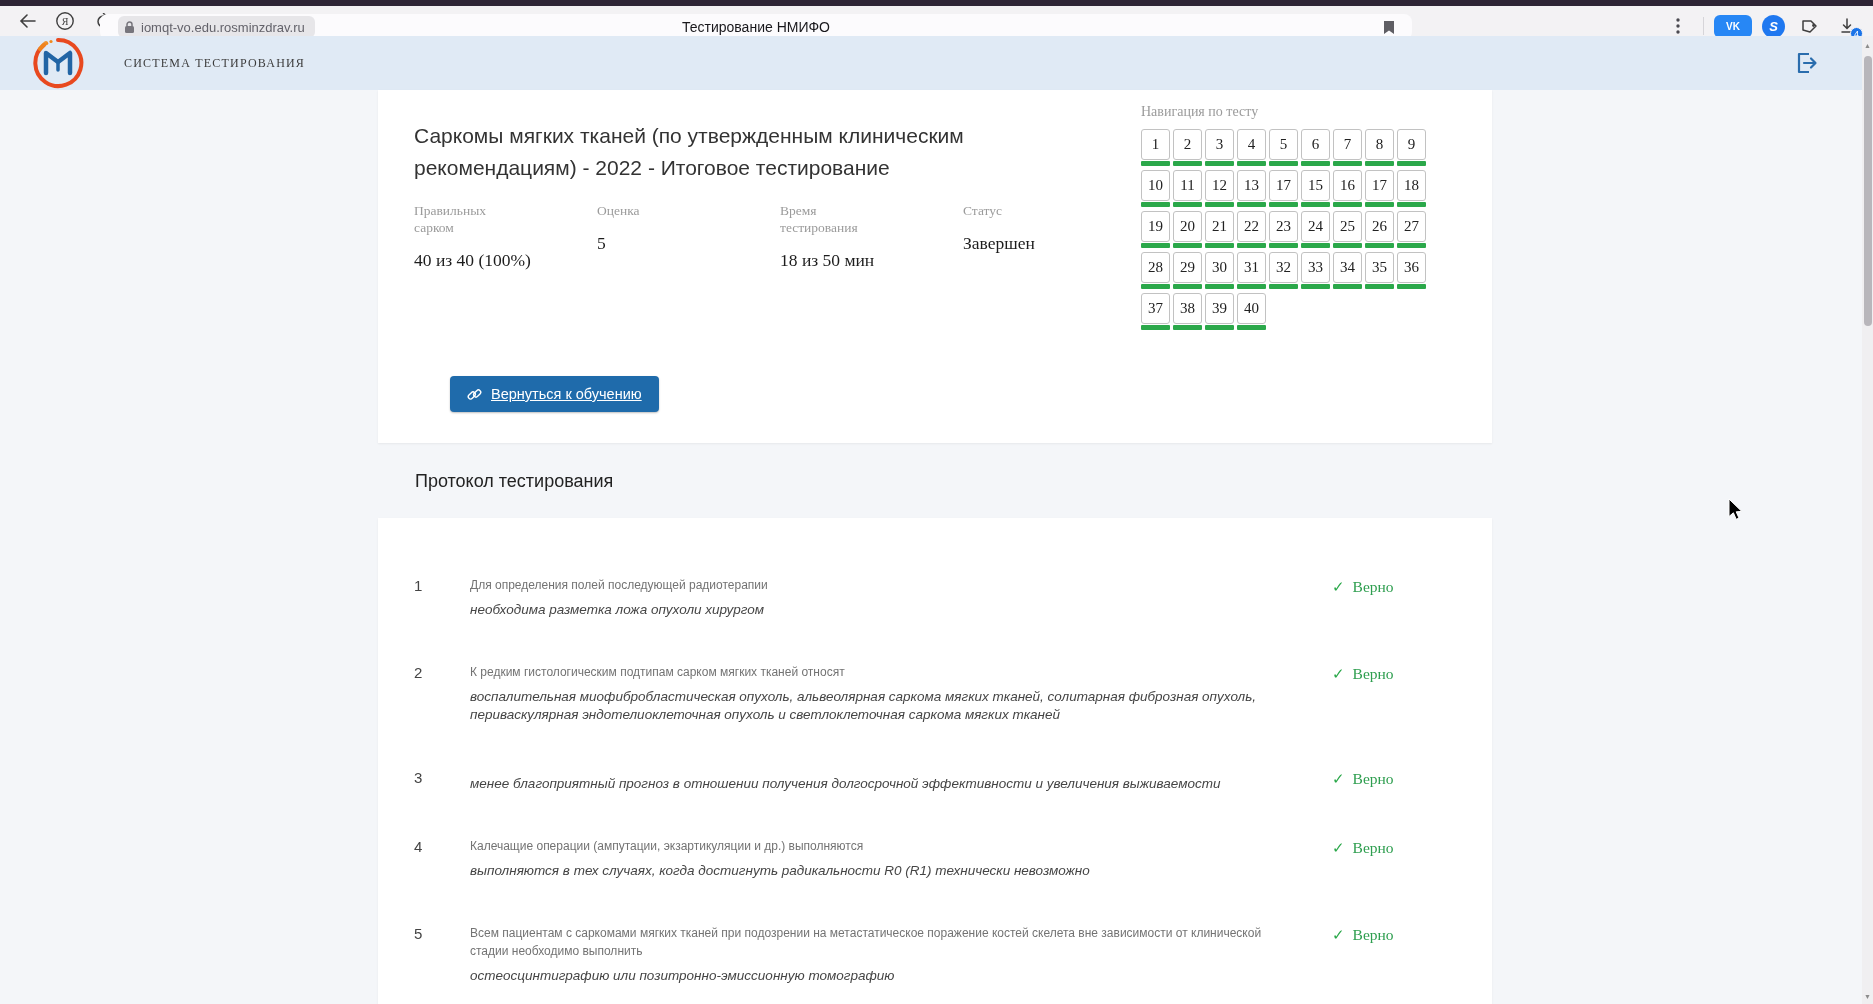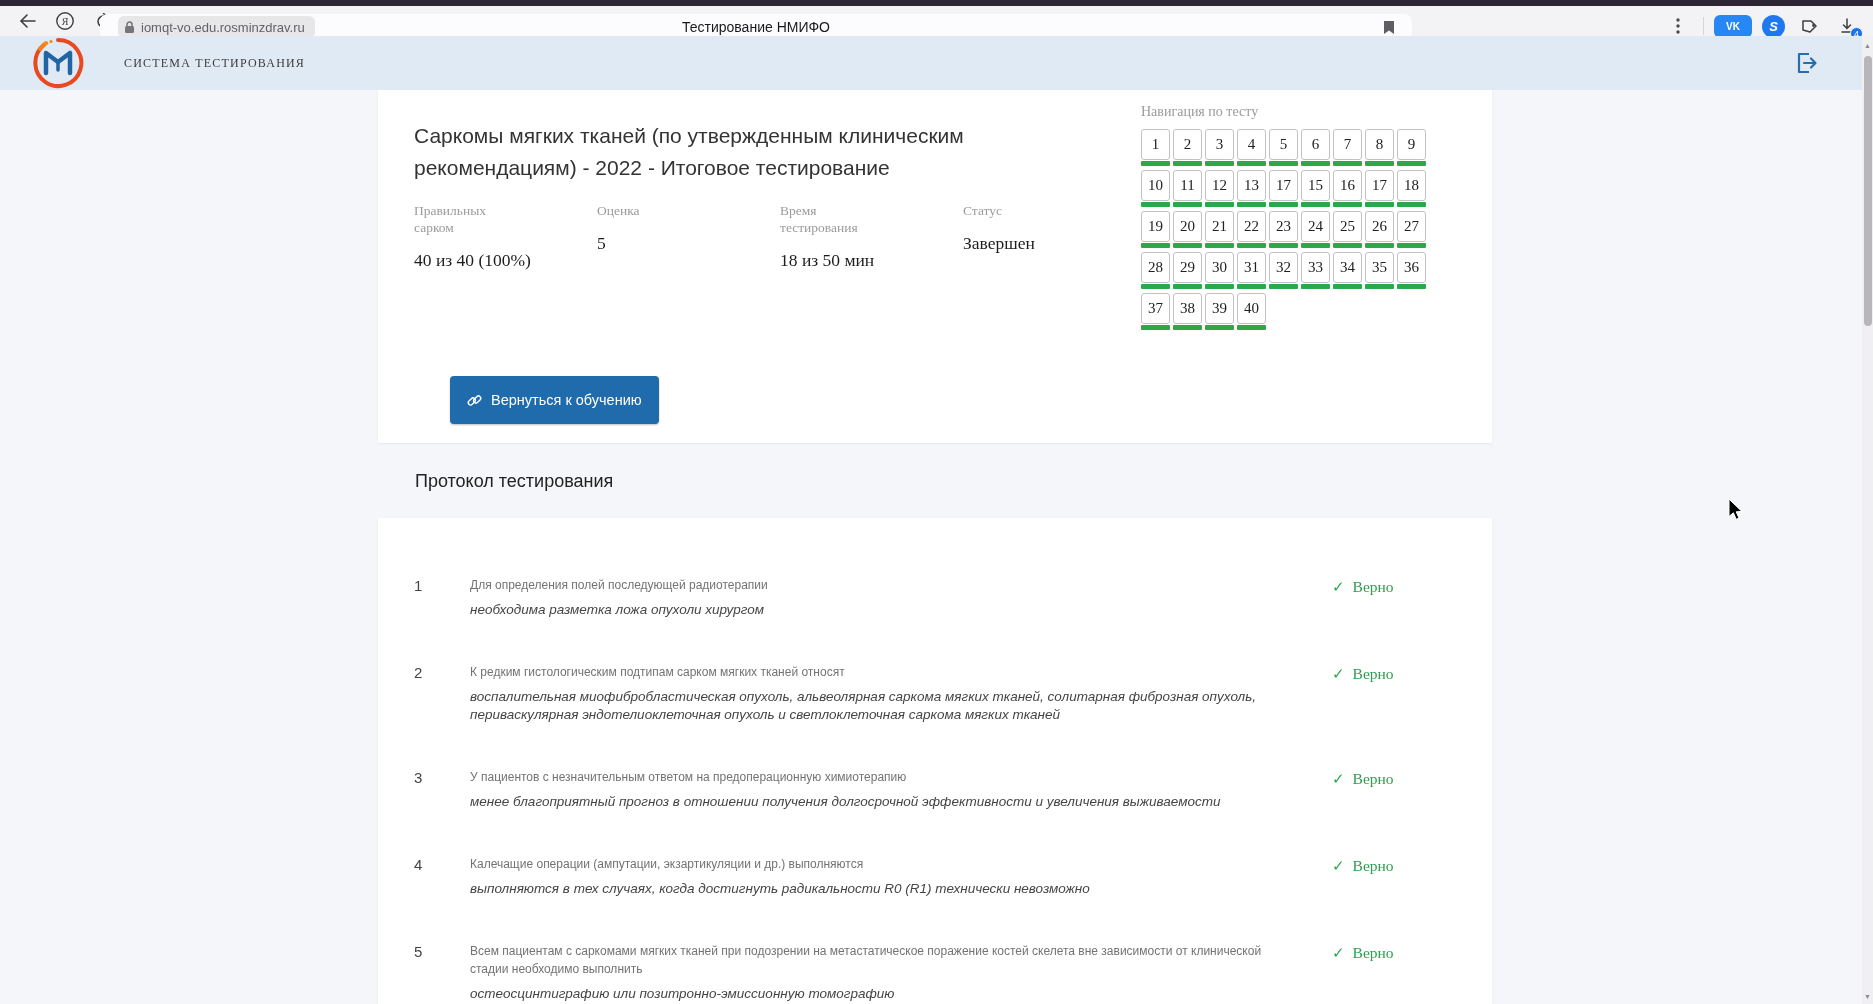--- a/index.html
+++ b/index.html
@@ -44,22 +44,22 @@
   .main { position:absolute; top:90px; left:0; width:1862px; height:914px; }
   .card { background:#ffffff; width:1114px; margin-left:378px; box-shadow:0 1px 2px rgba(0,0,0,0.06); }
   .card1 { position:relative; height:353px; padding:30px 36px; }
   .test-title { font-size:21px; line-height:32px; color:#333; max-width:600px; }
   .stats { display:flex; margin-top:18px; }
   .stat { width:183px; }
   .stat-label { font-family:"Liberation Serif", serif; font-size:13.5px; line-height:17px;
                 color:#9b9b9b; max-width:110px; }
   .stat-value { font-family:"Liberation Serif", serif; font-size:17.5px; color:#1d1d1d; margin-top:14px; }
   .back-btn { position:absolute; left:72px; top:286px; background:#1f6bab; color:#fff; border:none;
-              border-radius:4px; height:48px; padding:0 17px; font-size:14.5px; font-family:"Liberation Sans",sans-serif;
-              display:flex; align-items:center; gap:9px; cursor:pointer; box-shadow:0 1px 2px rgba(0,0,0,.25); }
+              border-radius:4px; height:36px; padding:0 17px; font-size:14.5px; font-family:"Liberation Sans",sans-serif;
+              display:flex; align-items:center; gap:9px; cursor:pointer; box-shadow:0 1px 2px rgba(0,0,0,.25);text-decoration:underline; }
 
   
   .nav-panel { position:absolute; left:763px; top:14px; width:300px; }
   .nav-title { font-family:"Liberation Serif", serif; font-size:14px; color:#9b9b9b; margin-bottom:9px; }
   .nav-grid { display:flex; flex-wrap:wrap; width:290px; }
   .nav-cell { width:29px; margin-right:3px; margin-bottom:4px; cursor:pointer; }
   .nav-box { width:29px; height:31px; background:#fff; border:1px solid #c2c2c2; border-radius:3px;
              display:flex; align-items:center; justify-content:center;
              font-family:"Liberation Serif", serif; font-size:15px; color:#222; }
   .nav-bar { width:29px; height:5px; background:#2ba84a; margin-top:1px; border-radius:1px; }
@@ -400,21 +400,20 @@
           <div class="panswer">воспалительная миофибробластическая опухоль, альвеолярная саркома мягких тканей, солитарная фиброзная опухоль, периваскулярная эндотелиоклеточная опухоль и светлоклеточная саркома мягких тканей</div>
         </div>
         <div class="pstatus">
           <span class="check">✓</span>
           <span class="status-text">Верно</span>
         </div>
       </div>
       <div class="prow">
         <div class="pnum">3</div>
         <div class="ptext">
-          <div class="pquestion">У пациентов с незначительным ответом на предоперационную химиотерапию</div>
           <div class="panswer">менее благоприятный прогноз в отношении получения долгосрочной эффективности и увеличения выживаемости</div>
         </div>
         <div class="pstatus">
           <span class="check">✓</span>
           <span class="status-text">Верно</span>
         </div>
       </div>
       <div class="prow">
         <div class="pnum">4</div>
         <div class="ptext">

